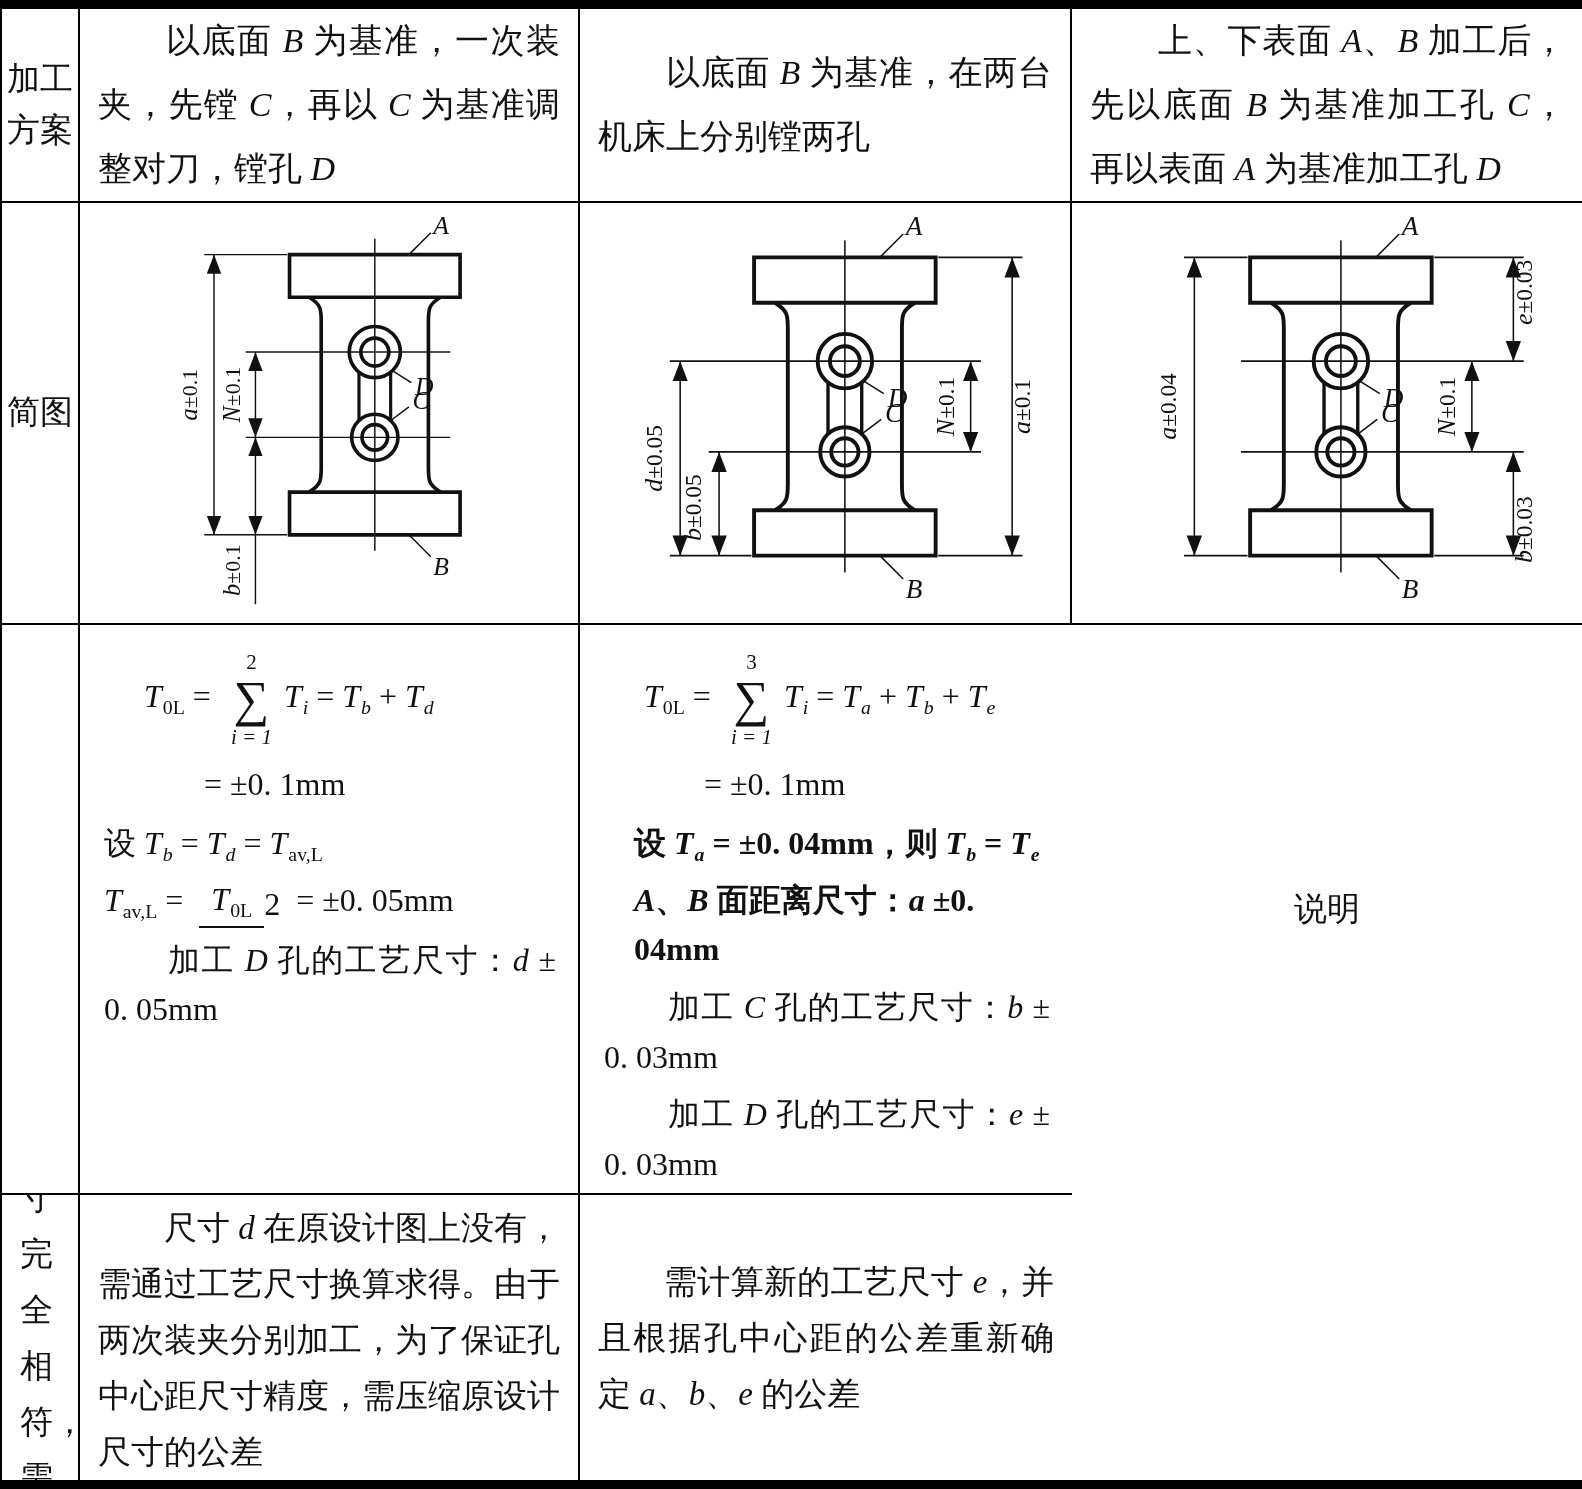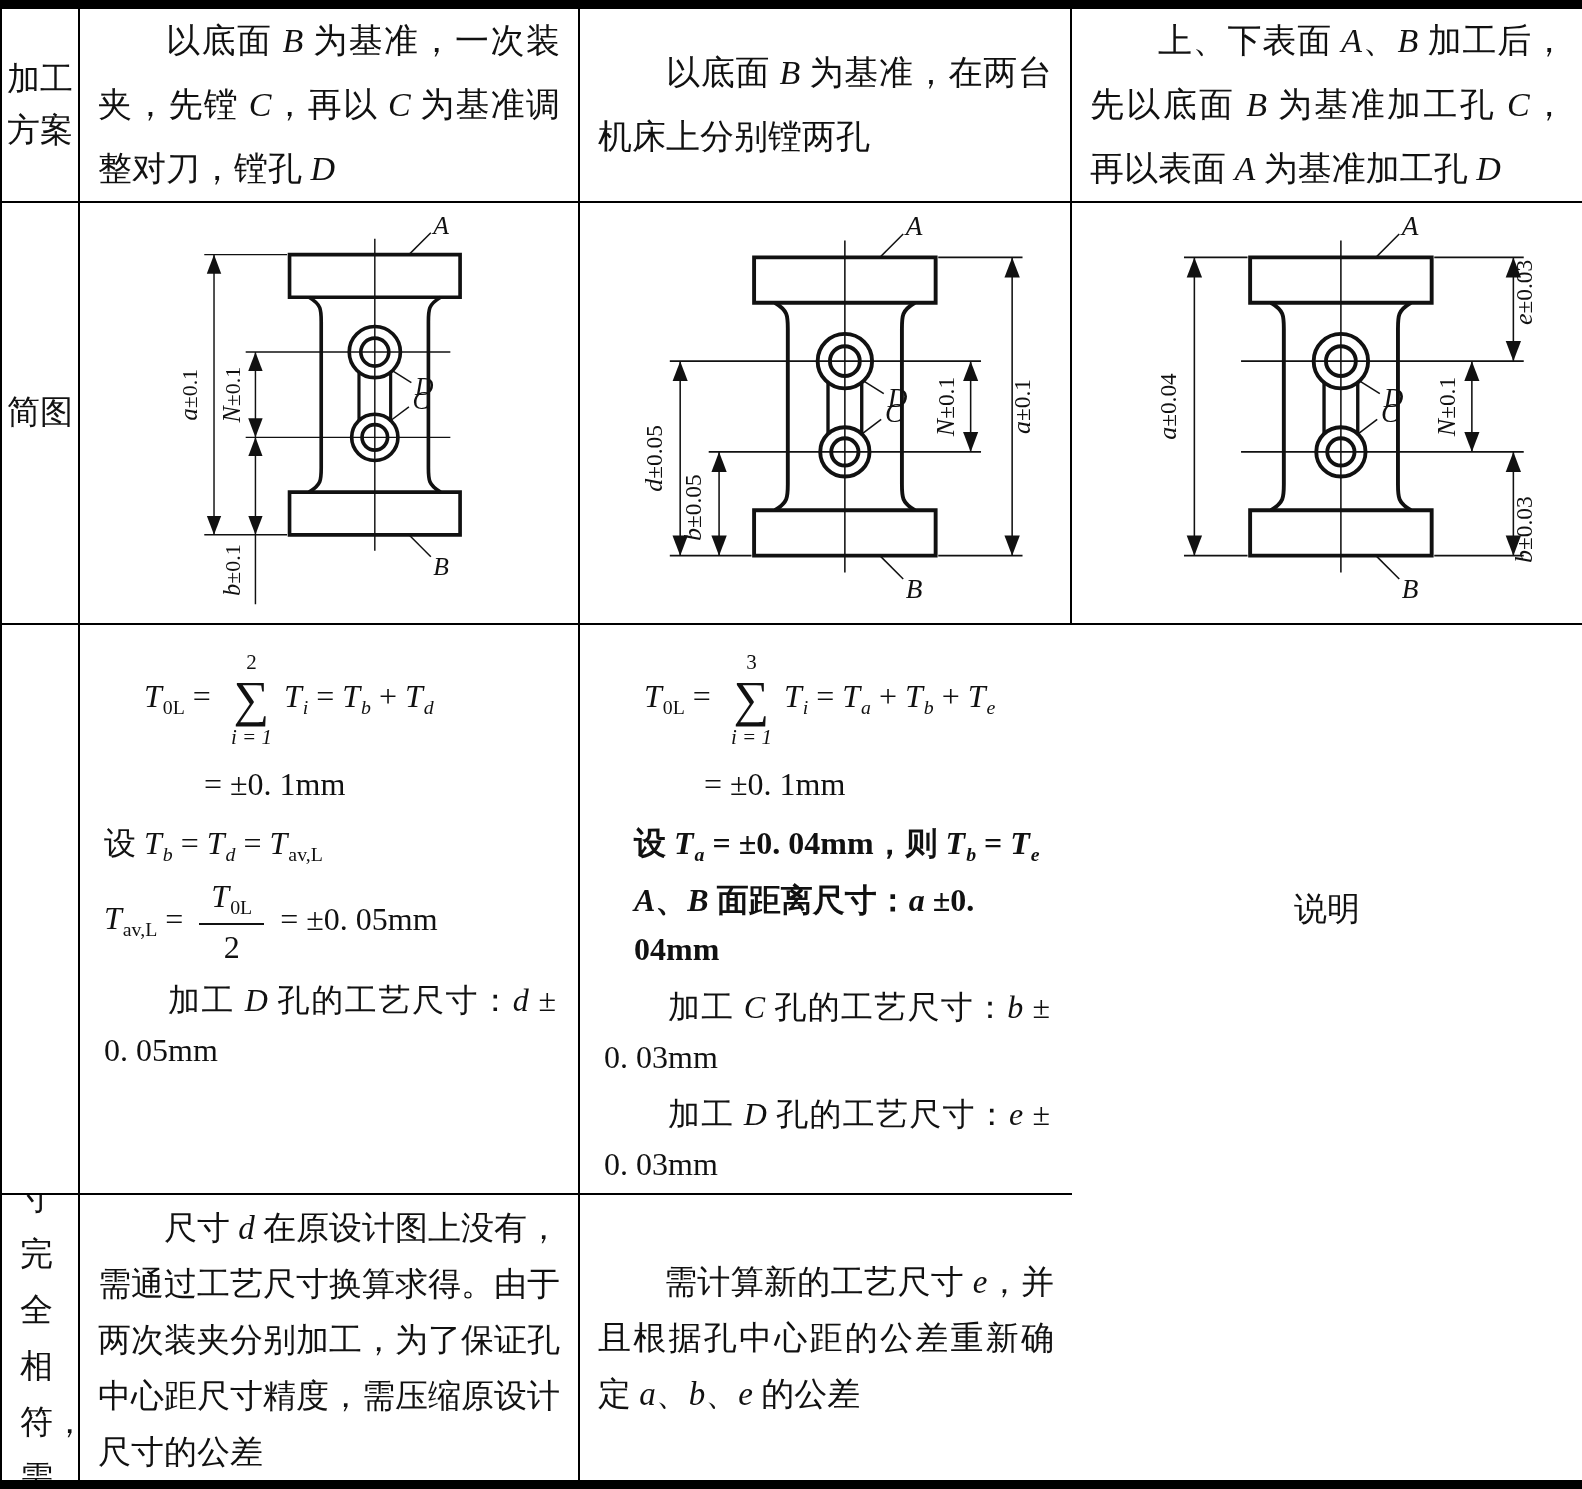--- a/index.html
+++ b/index.html
@@ -41,21 +41,21 @@
   .f-first{margin-left:40px;margin-top:10px;margin-bottom:12px;}
   .f-eq{margin-left:100px;margin-top:10px;margin-bottom:10px;}
   .f-ind{margin-left:30px;font-weight:bold;}
   .fpara{text-indent:2em;text-align:justify;margin:8px 0;}
   .vw{white-space:nowrap;}
   .vsub{font-size:0.62em;vertical-align:-0.35em;padding-left:1px;margin-top:48px;}
   .sum{display:inline-flex;flex-direction:column;align-items:center;vertical-align:middle;margin:0 12px;line-height:1.05;}
   .sum-top{font-size:21px;}
   .sum-sym{font-size:50px;font-style:normal;}
   .sum-bot{font-size:21px;}
-  .frac{display:inline-flex;flex-direction:column;align-items:center;vertical-align:middle;margin:0 8px;line-height:1.3;}
+  .frac{display:inline-flex;flex-direction:row;align-items:center;vertical-align:middle;margin:0 8px;line-height:1.3;}
   .fnum{padding:0 12px 2px;border-bottom:2.5px solid #111;}
   .fden{padding-top:2px;}
 
   
   .sketch{display:block;}
   .ol{stroke:#111;stroke-width:3;fill:none;stroke-linejoin:miter;}
   .ol2{stroke:#111;stroke-width:2.6;}
   .cl{stroke:#111;stroke-width:1.2;}
   .dim{stroke:#111;stroke-width:1.2;}
   .slabel{font-family:"Liberation Serif","DejaVu Serif",serif;font-style:italic;font-size:21px;fill:#111;}

